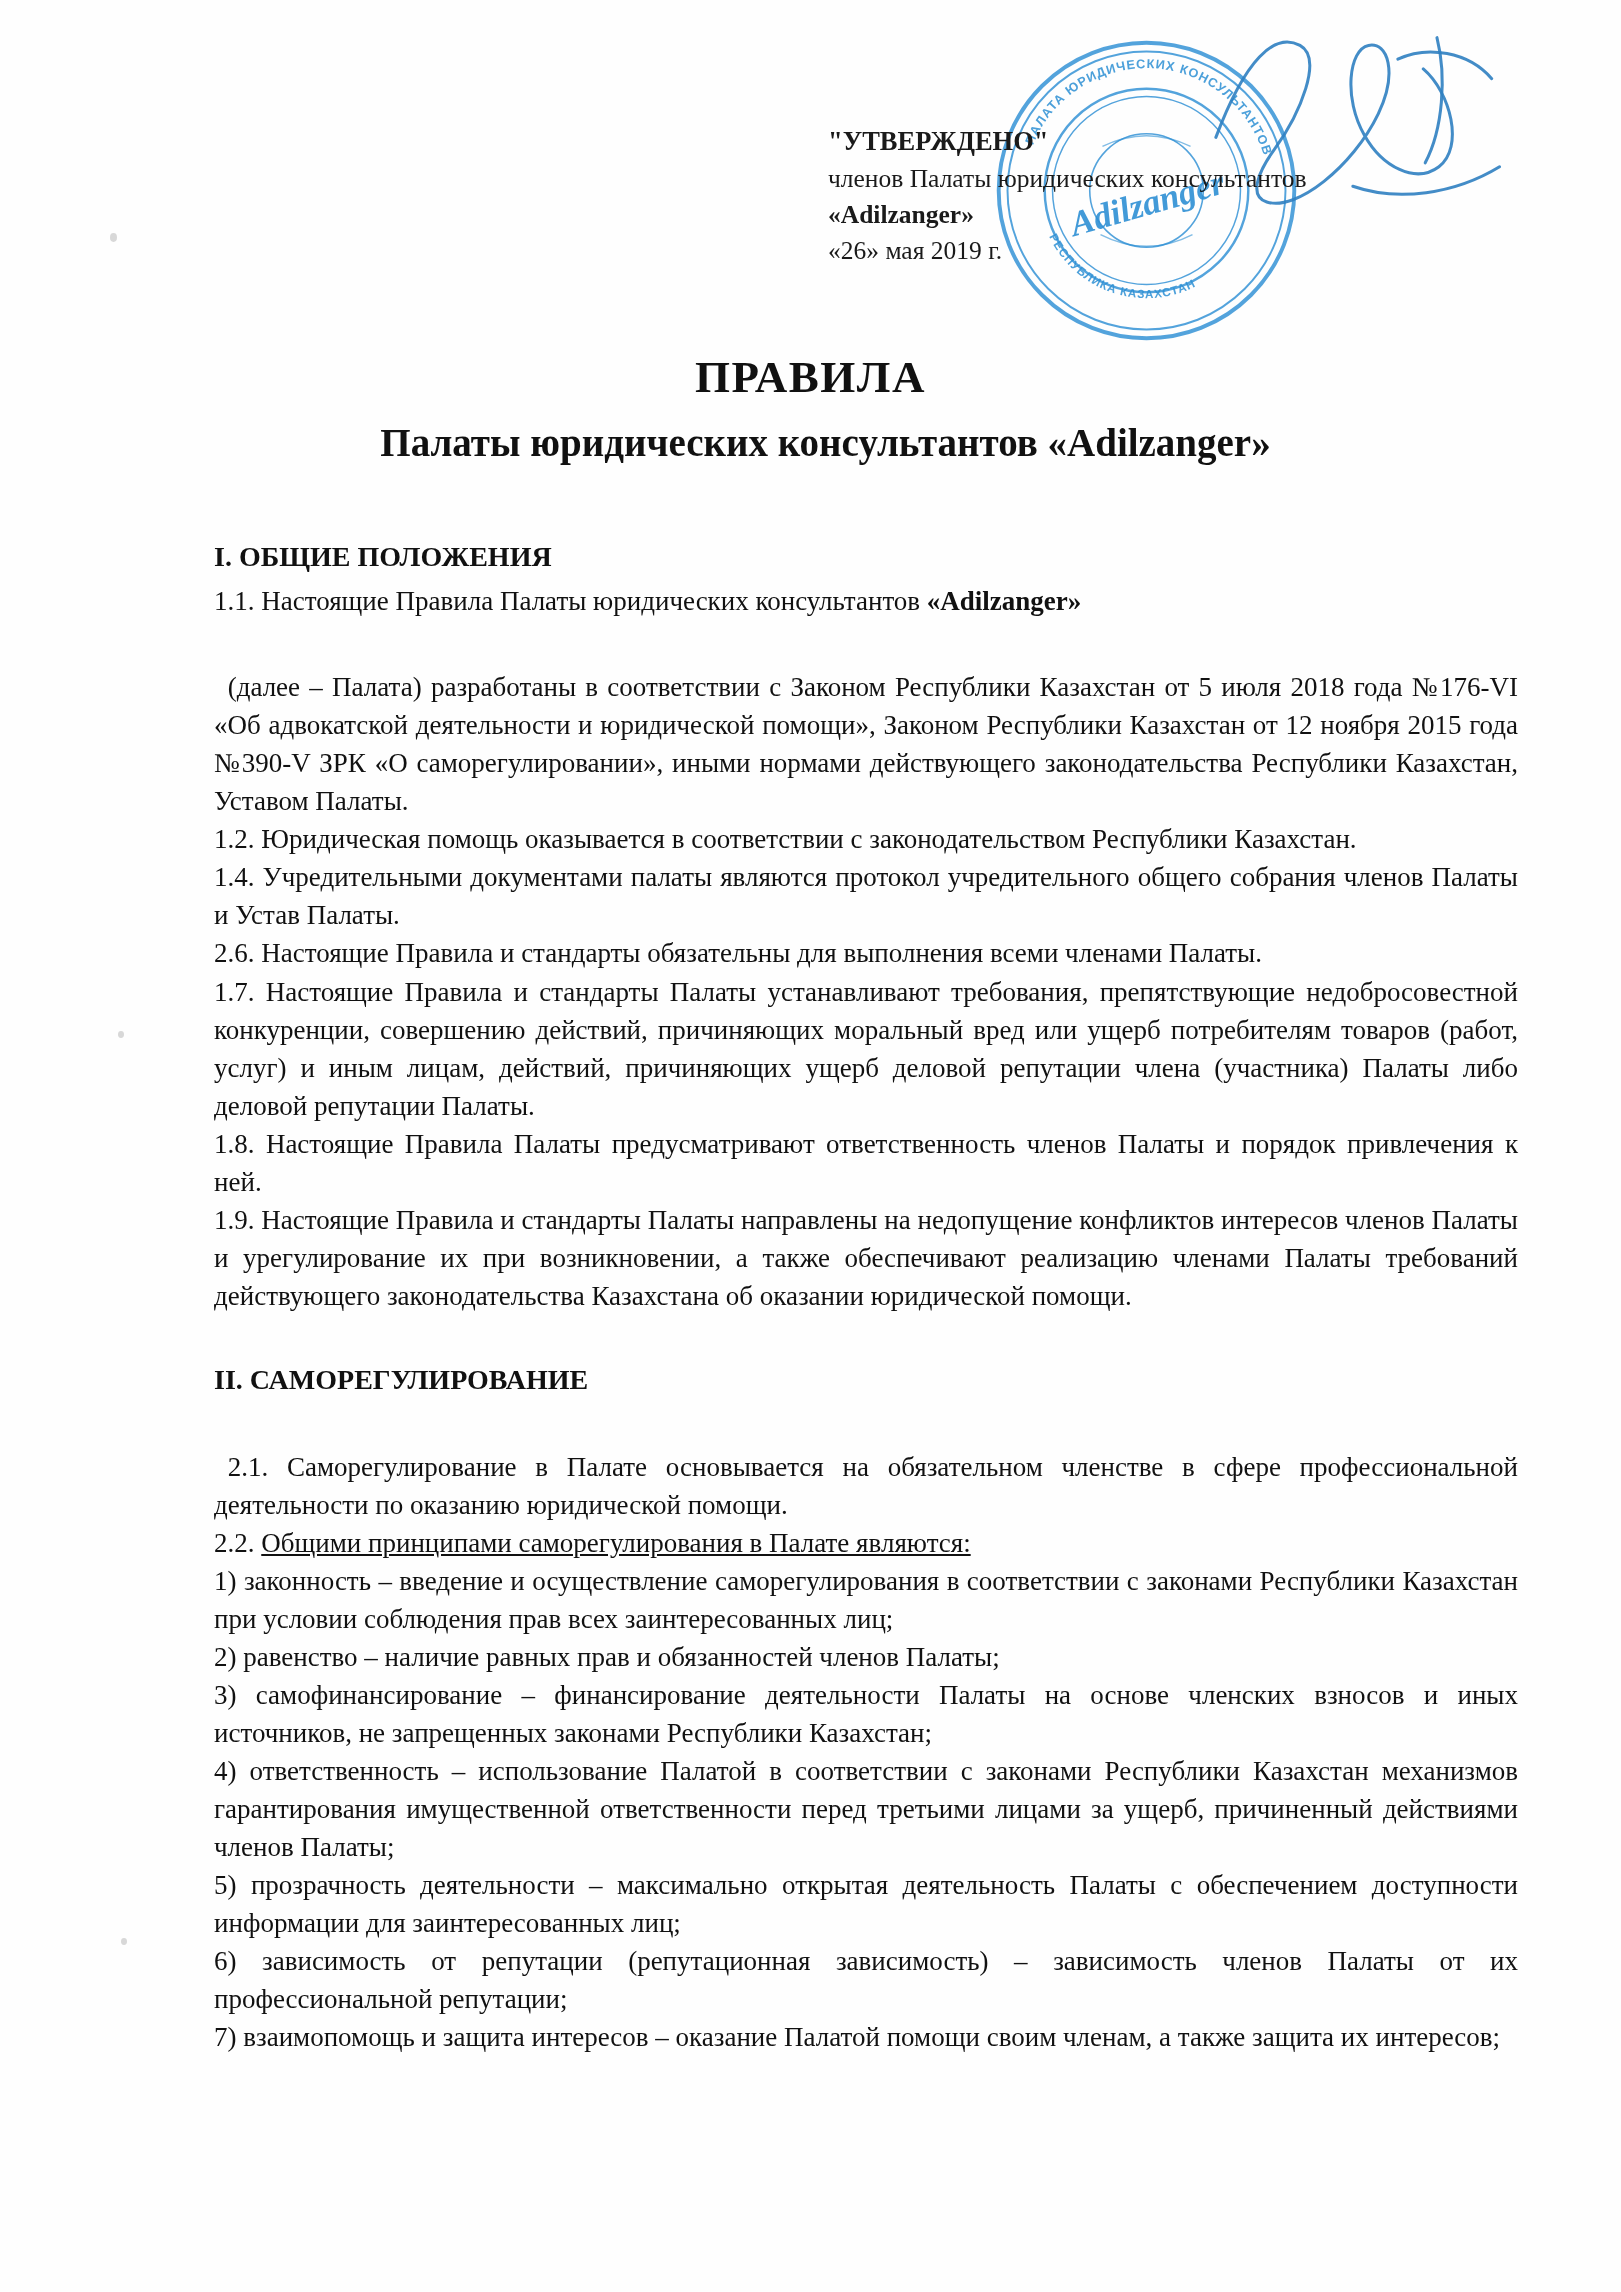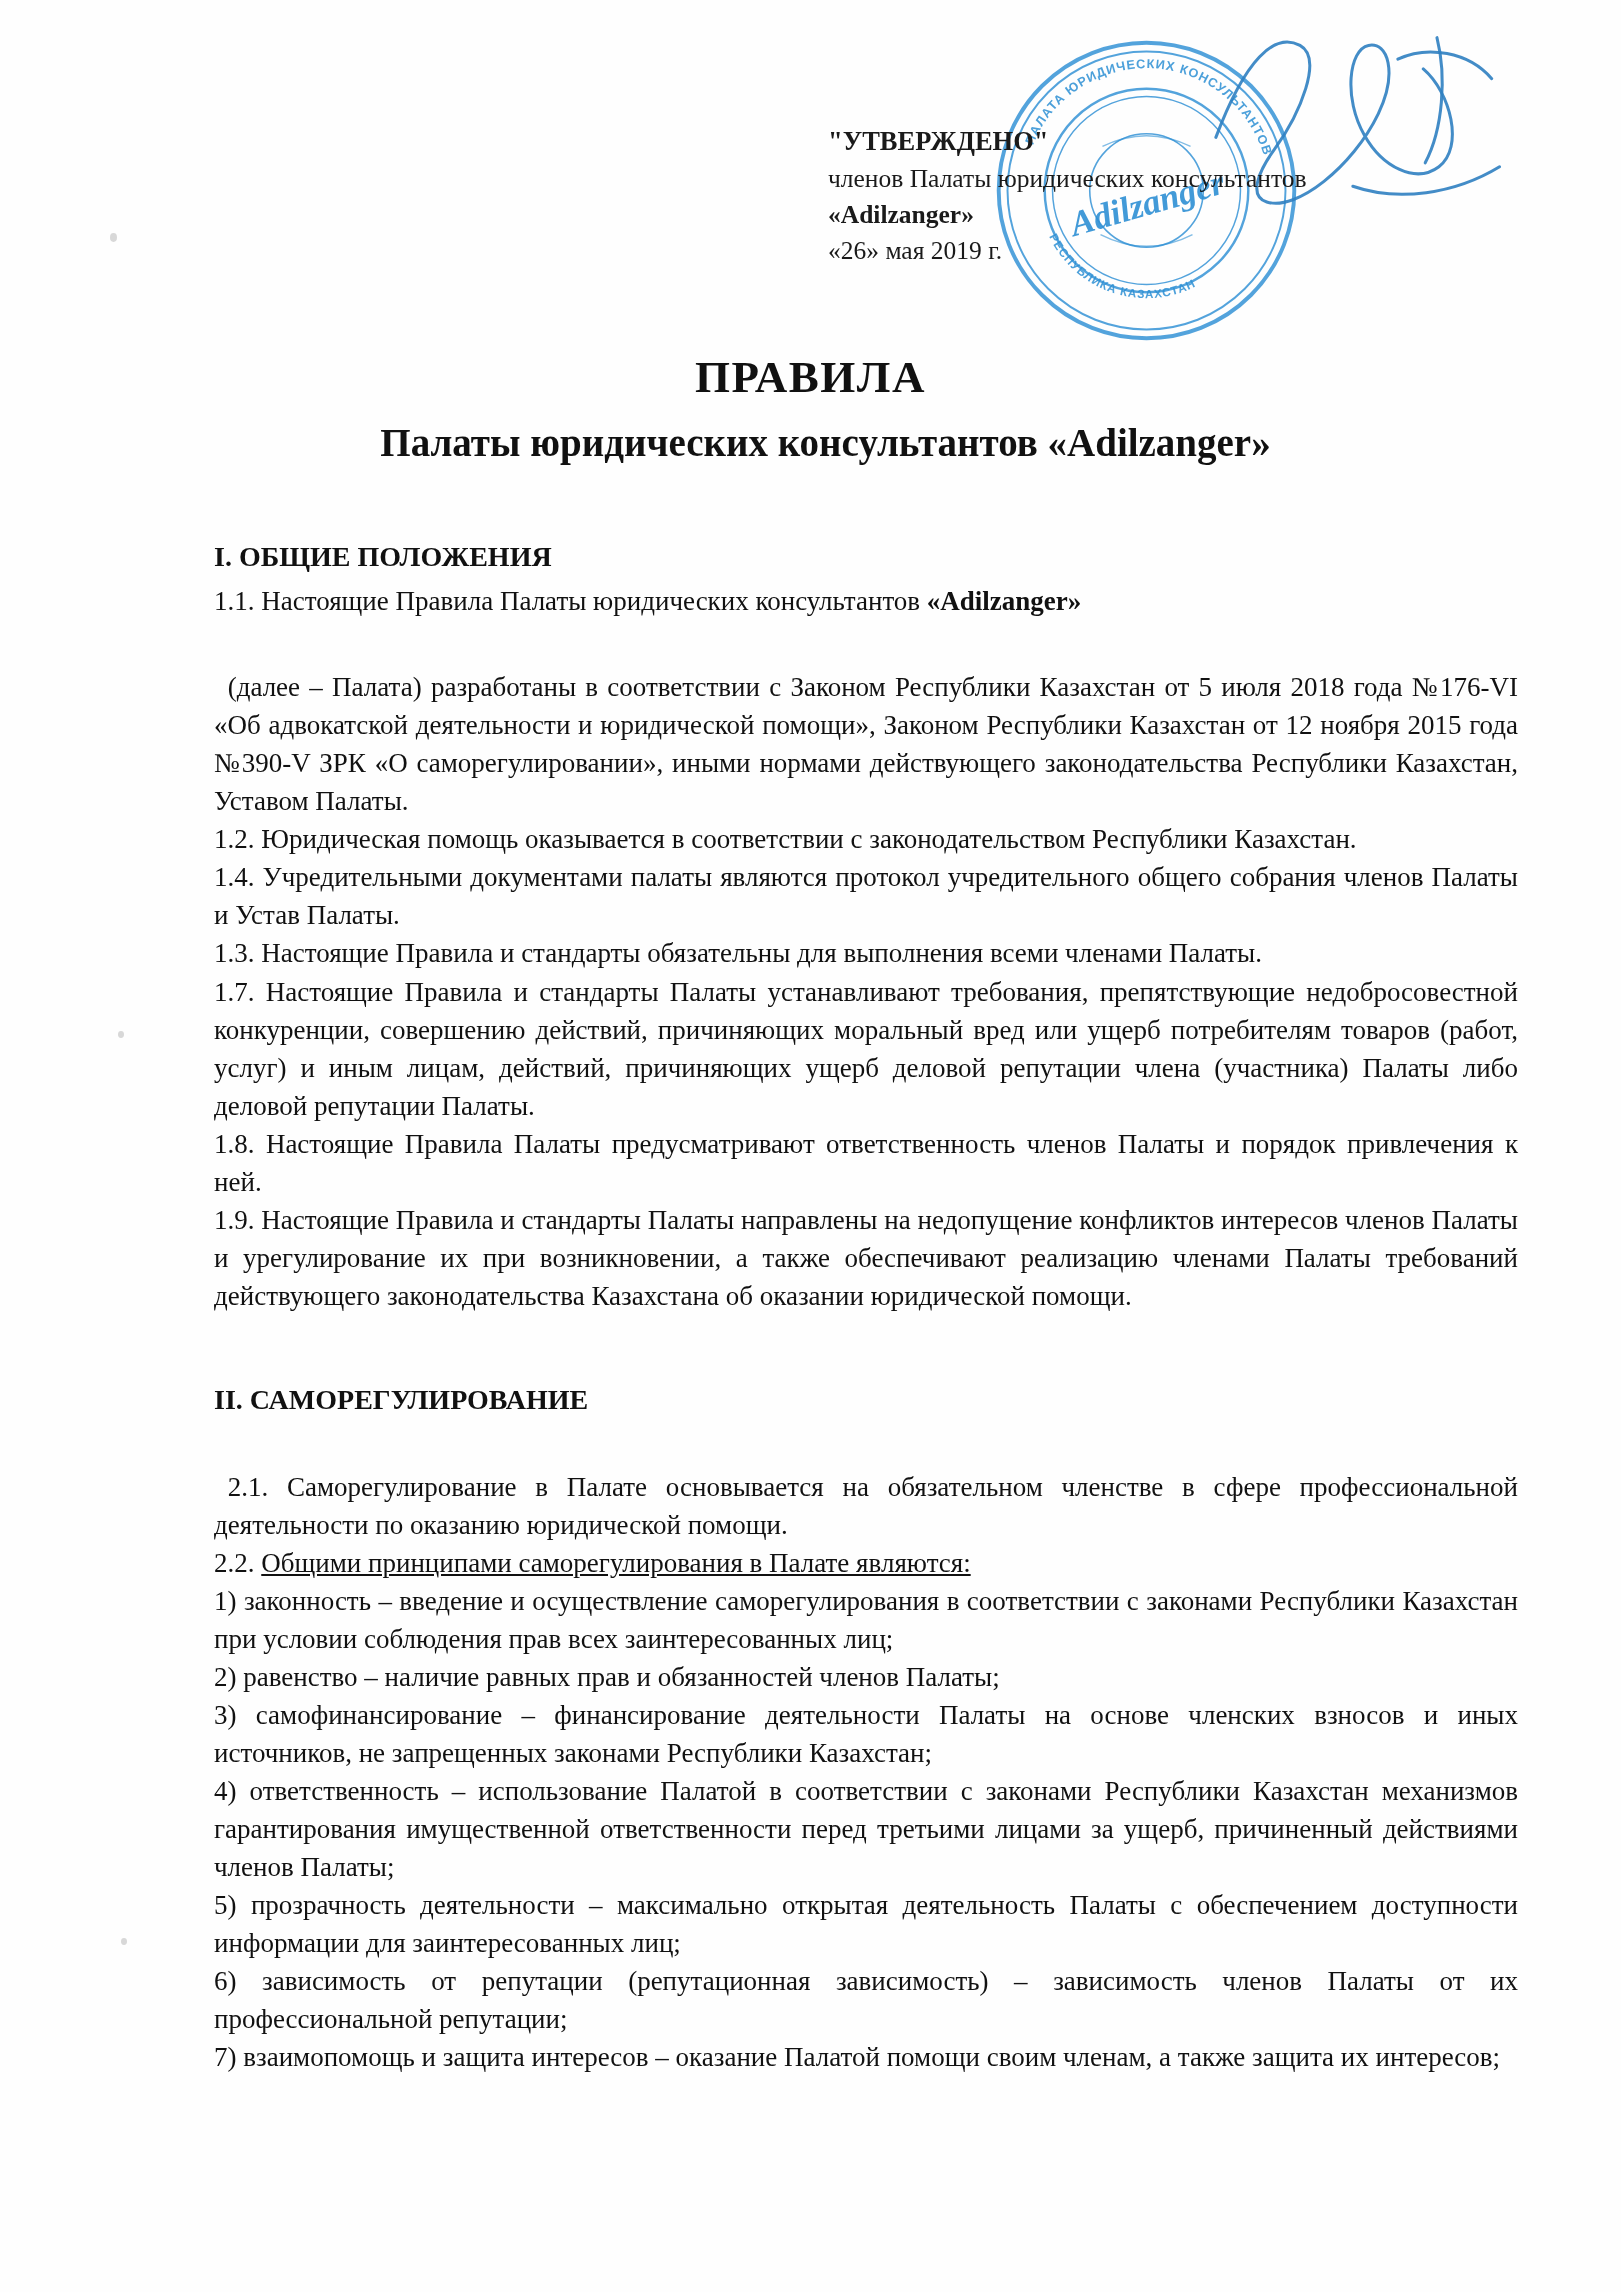--- a/index.html
+++ b/index.html
@@ -84,21 +84,21 @@
     font-size: 27px;
     line-height: 1.41;
     text-align: justify;
   }
   .section-head {
     font-weight: bold;
     font-size: 28px;
     margin: 17.6px 0 5.9px 0;
   }
   .section-head.sec2 {
-    margin-top: 65px;
+    margin-top: 45px;
     margin-bottom: 9.8px;
   }
   p.para {
     margin: 0;
     text-align: justify;
     text-justify: inter-word;
   }
   p.indent {
     text-indent: 13.7px;
     margin-top: 48px;
@@ -174,21 +174,21 @@
   <div class="body">
 
     <div class="section-head">I. ОБЩИЕ ПОЛОЖЕНИЯ</div>
 
     <p class="para nojust">
       <span>1.1. Настоящие Правила Палаты юридических консультантов <span class="b">«Adilzanger»</span></span>
     </p>
     <p class="para indent">(далее – Палата) разработаны  в соответствии с Законом Республики Казахстан от 5 июля 2018 года №176-VI «Об адвокатской деятельности и юридической помощи», Законом Республики Казахстан от 12 ноября 2015 года №390-V ЗРК «О саморегулировании»,  иными нормами действующего законодательства Республики Казахстан, Уставом Палаты.</p>
     <p class="para">1.2. Юридическая помощь оказывается в соответствии с законодательством  Республики Казахстан.</p>
     <p class="para">1.4. Учредительными документами палаты являются протокол учредительного общего собрания членов Палаты и Устав Палаты.</p>
-    <p class="para nojust">1.3. Настоящие Правила и стандарты обязательны для выполнения всеми членами Палаты.</p>
+    <p class="para nojust">2.6. Настоящие Правила и стандарты обязательны для выполнения всеми членами Палаты.</p>
     <p class="para">1.7. Настоящие Правила и стандарты Палаты устанавливают требования, препятствующие недобросовестной конкуренции, совершению действий, причиняющих моральный вред или ущерб потребителям товаров (работ, услуг) и иным лицам, действий, причиняющих ущерб деловой репутации члена (участника) Палаты либо деловой репутации Палаты.</p>
     <p class="para">1.8. Настоящие Правила Палаты предусматривают ответственность членов   Палаты и порядок привлечения к ней.</p>
     <p class="para">1.9. Настоящие Правила и стандарты Палаты направлены на недопущение конфликтов интересов членов Палаты и урегулирование их при возникновении, а также обеспечивают реализацию членами Палаты требований действующего законодательства Казахстана об оказании юридической помощи.</p>
 
     <div class="section-head sec2">II. САМОРЕГУЛИРОВАНИЕ</div>
 
     <p class="para indent">2.1. Саморегулирование в Палате основывается на обязательном членстве в сфере профессиональной деятельности по оказанию юридической помощи.</p>
     <p class="para nojust"><span>2.2. </span><span class="u">Общими принципами саморегулирования в Палате являются:</span></p>
     <p class="para">1) законность – введение и осуществление саморегулирования в соответствии с законами Республики Казахстан при условии соблюдения прав всех заинтересованных лиц;</p>
     <p class="para nojust">2) равенство – наличие равных прав и обязанностей членов   Палаты;</p>

